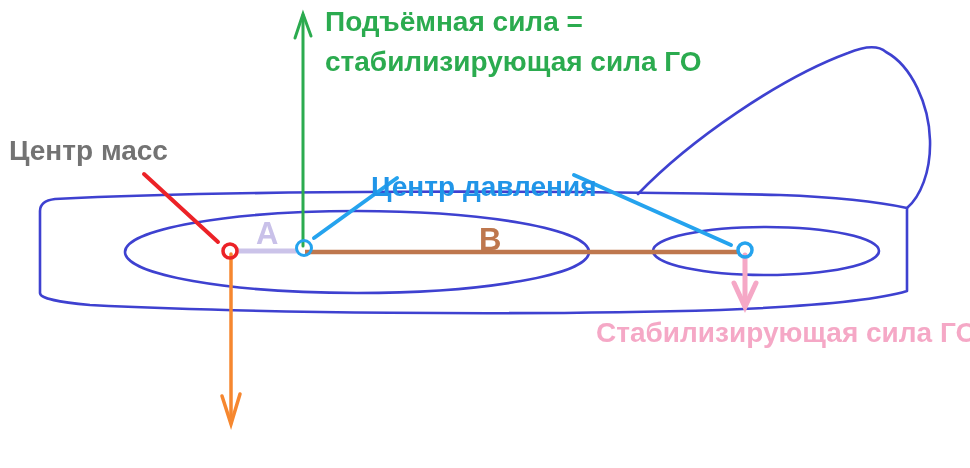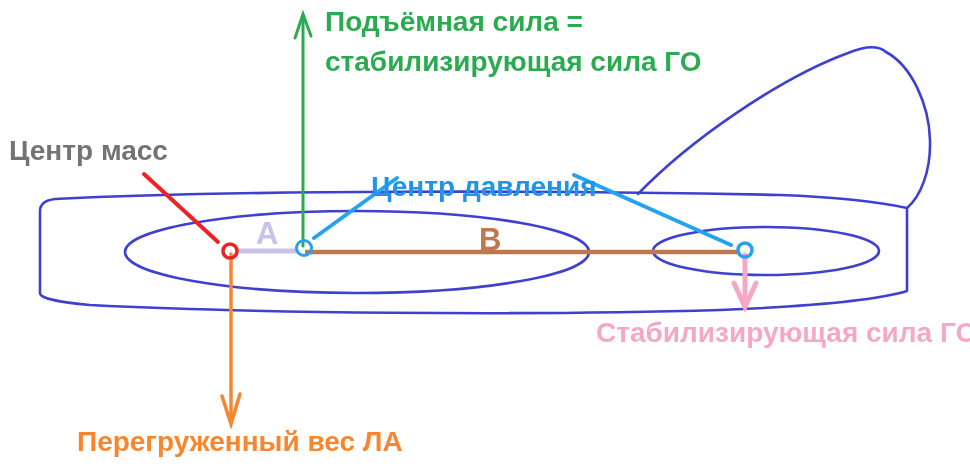--- a/index.html
+++ b/index.html
@@ -117,20 +117,19 @@
 
   <div class="lbl lbl-lift">
     <div>Подъёмная сила =</div>
     <div>стабилизирующая сила ГО</div>
   </div>
 
   <div class="lbl lbl-mass">Центр масс</div>
 
   <div class="lbl lbl-pressure">Центр давления</div>
 
-  <div class="lbl lbl-weight">Перегруженный вес ЛА</div>
 
   <div class="lbl lbl-stab">Стабилизирующая сила ГО</div>
 
   <div class="lbl lbl-a">A</div>
 
   <div class="lbl lbl-b">B</div>
 </div>
 
 </body></html>

